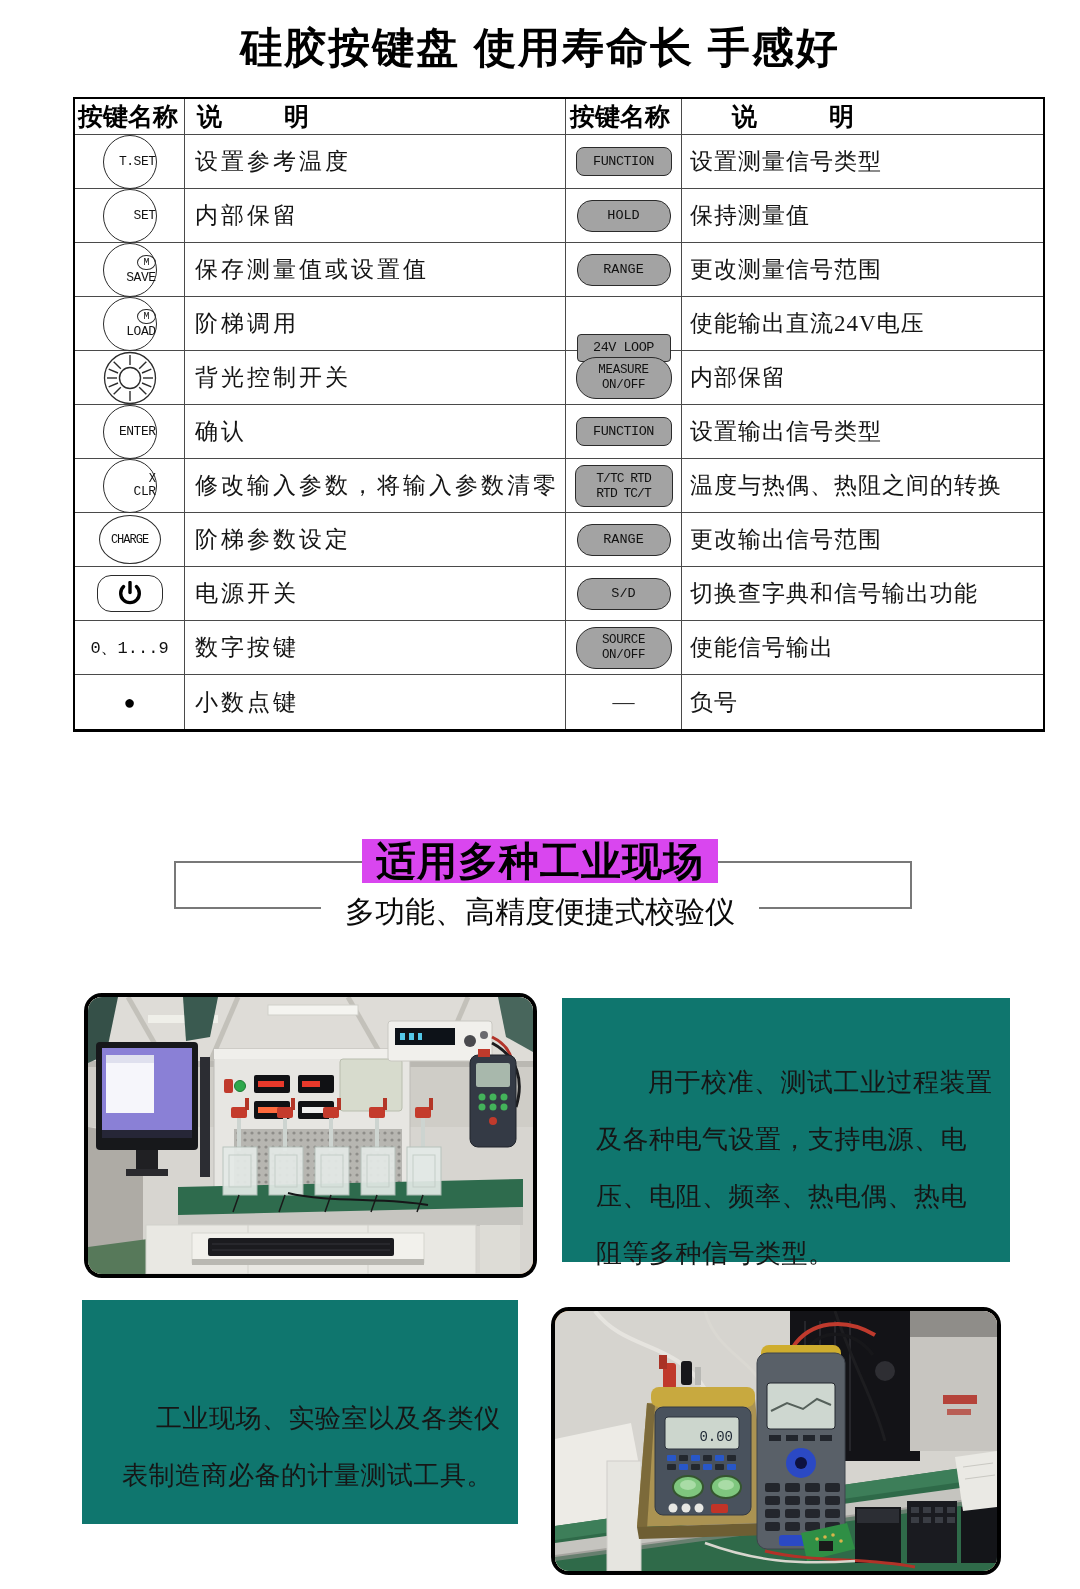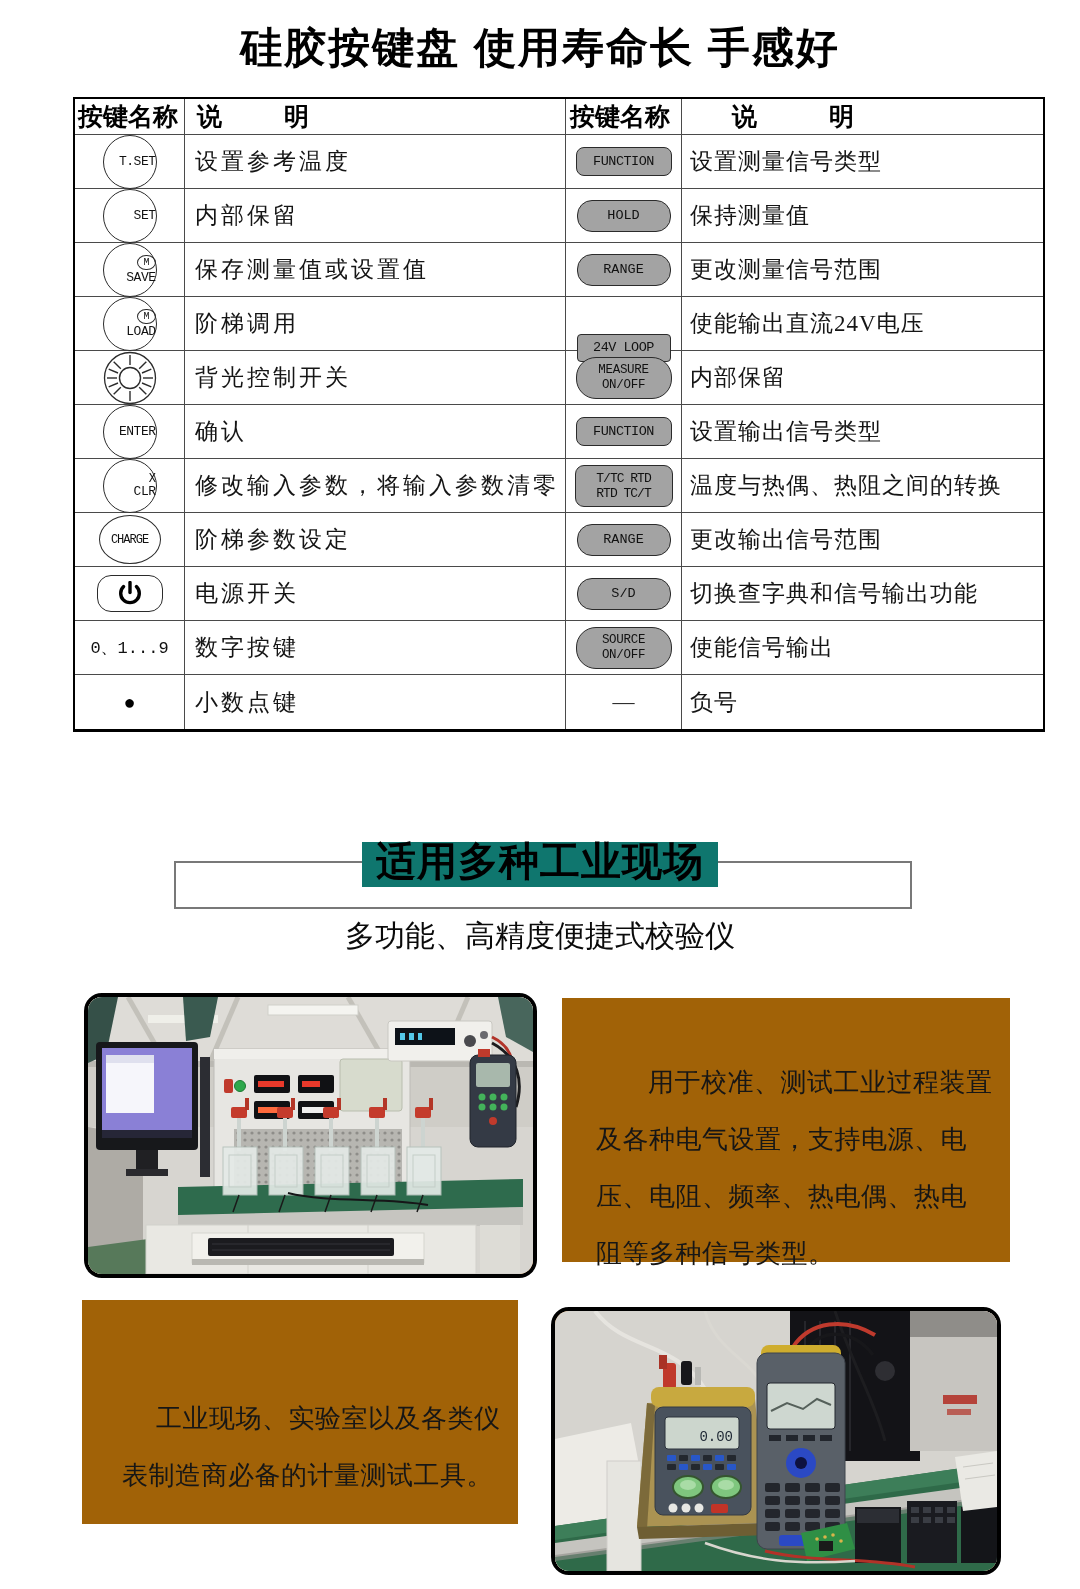--- a/index.html
+++ b/index.html
@@ -52,32 +52,32 @@
        display:flex;align-items:center;justify-content:center;background:#fff;}
   .numkeys{font-family:"Liberation Mono",monospace;font-size:17px;color:#111;letter-spacing:0;}
   .dotkey{font-size:20px;color:#000;line-height:20px;}
   .dashkey{font-family:"Liberation Serif",serif;font-size:22px;color:#222;}
 
   
   .s2-box{position:absolute;left:174px;top:861px;width:738px;height:48px;
           border:2px solid #787878;box-sizing:border-box;}
   .s2-heading{position:absolute;top:834px;left:0;right:0;margin:0;text-align:center;
               font-size:40px;font-weight:700;color:#000;letter-spacing:1px;}
-  .s2-heading span{background:#0f766e;padding:0 14px;font-family:Liberation Mono, monospace;}
-  .s2-sub{position:absolute;top:916px;left:0;right:0;margin:0;text-align:center;
+  .s2-heading span{background:#d946ef;padding:0 14px;}
+  .s2-sub{position:absolute;top:892px;left:0;right:0;margin:0;text-align:center;
           font-size:30px;font-weight:400;color:#0a0a0a;}
   .s2-sub span{background:#fff;padding:0 24px;}
 
   
   .photo{position:absolute;border:4px solid #000;border-radius:18px;overflow:hidden;
          box-sizing:border-box;background:#fdba74;margin:0;}
   .photo svg{display:block;}
   .p1{left:84px;top:993px;width:453px;height:285px;}
   .p2{left:551px;top:1307px;width:450px;height:268px;}
-  .panel{position:absolute;background:#a16207;box-sizing:border-box;}
+  .panel{position:absolute;background:#0f766e;box-sizing:border-box;}
   .panel1{left:562px;top:998px;width:448px;height:264px;padding:56px 18px 0 34px;}
   .panel2{left:82px;top:1300px;width:436px;height:224px;padding:90px 14px 0 40px;}
   .pline{font-size:26px;line-height:57px;color:#161616;white-space:nowrap;letter-spacing:0.5px;}
   .ind1{padding-left:52px;}
   .ind2{padding-left:34px;}
 </style>
 </head>
 <body>
 
 <div class="canvas">

